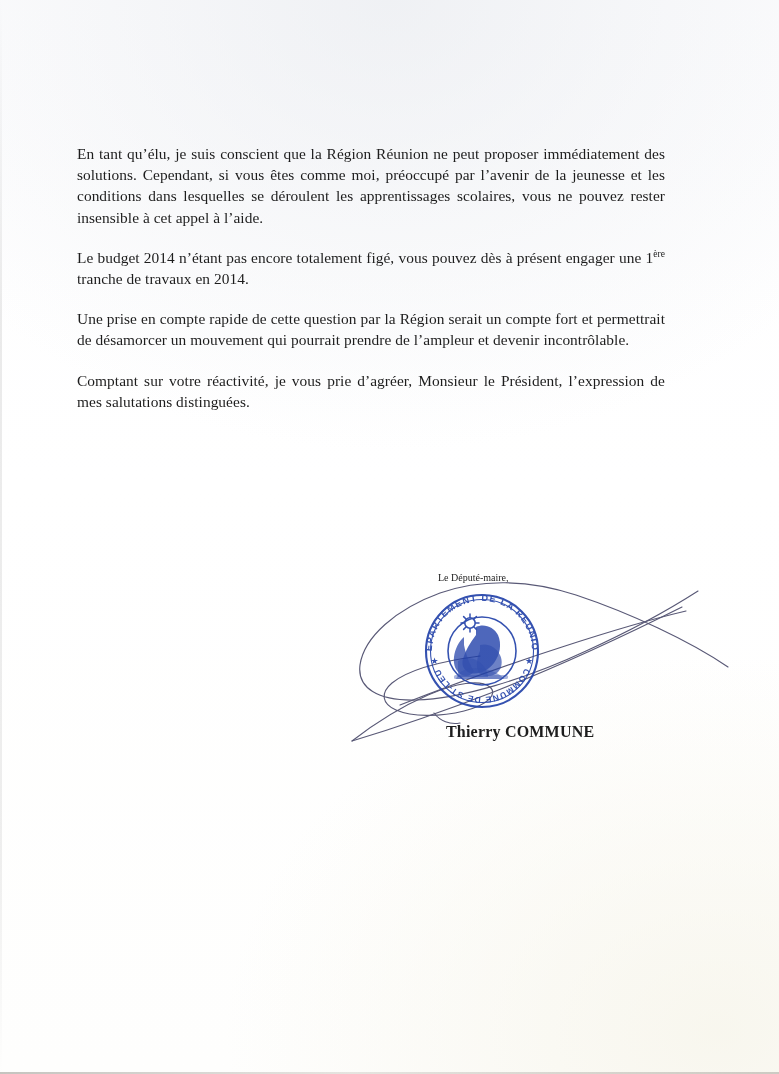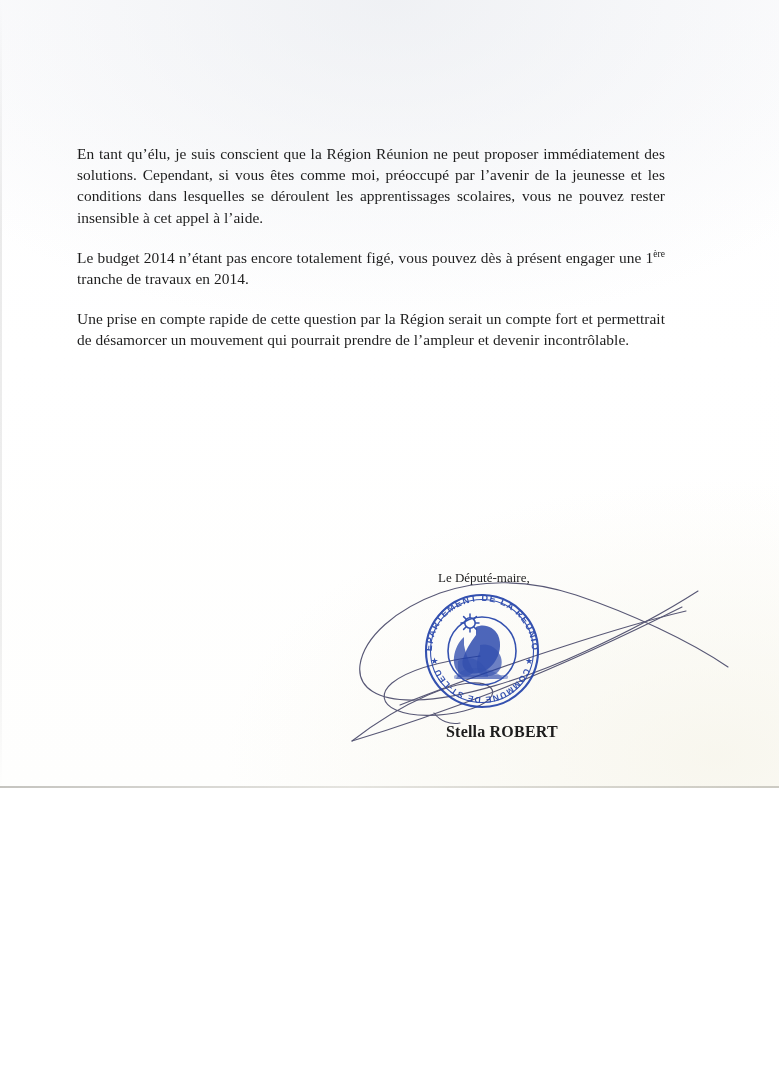--- a/index.html
+++ b/index.html
@@ -4,21 +4,21 @@
 <title>Lettre</title>
 <style>
   html, body {
     margin: 0;
     padding: 0;
     background: #ffffff;
   }
   .page {
     position: relative;
     width: 779px;
-    height: 788px;
+    height: 1074px;
     background: #a16207;
     overflow: hidden;
     font-family: "Liberation Serif", "DejaVu Serif", serif;
     color: #1d1d1d;
   }
   
   .scan-tint {
     position: absolute;
     inset: 0;
     background:
@@ -69,21 +69,21 @@
     position: absolute;
     left: 330px;
     top: 555px;
     width: 400px;
     height: 215px;
   }
   .sig-title {
     position: absolute;
     left: 108px;
     top: 13px;
-    font-size: 13px;
+    font-size: 10px;
     line-height: 20px;
     white-space: nowrap;
   }
   .sig-name {
     position: absolute;
     left: 116px;
     top: 168px;
     font-size: 16px;
     font-weight: bold;
     letter-spacing: 0.2px;
@@ -111,20 +111,21 @@
 <div class="page">
 
   <div class="scan-tint"></div>
   <div class="scan-edge-left"></div>
   <div class="scan-edge-bottom"></div>
 
   <div class="body-text">
     <p class="para">En tant qu’élu, je suis conscient que la Région Réunion ne peut proposer immédiatement des solutions. Cependant, si vous êtes comme moi, préoccupé par l’avenir de la jeunesse et les conditions dans lesquelles se déroulent les apprentissages scolaires, vous ne pouvez rester insensible à cet appel à l’aide.</p>
     <p class="para">Le budget 2014 n’étant pas encore totalement figé, vous pouvez dès à présent engager une 1<sup>ère</sup> tranche de travaux en 2014.</p>
     <p class="para">Une prise en compte rapide de cette question par la Région serait un compte fort et permettrait de désamorcer un mouvement qui pourrait prendre de l’ampleur et devenir incontrôlable.</p>
+    <p class="para">Comptant sur votre réactivité, je vous prie d’agréer, Monsieur le Président, l’expression de mes salutations distinguées.</p>
   </div>
 
   <div class="sig-zone">
 
     <div class="sig-title">Le Député-maire,</div>
 
     <svg class="sig-ink" viewBox="0 0 400 215">
       <g fill="none" stroke="#4b4b6b" stroke-width="1.15" stroke-linecap="round" opacity="0.92">
 
         <path d="M 398 112 C 360 86, 300 58, 246 40 C 198 24, 150 24, 110 38
@@ -186,16 +187,16 @@
                    C 74 90, 66 90, 61 86 C 58 82, 58 72, 62 64 Z" opacity="0.72"></path>
           <path d="M40 74 C 46 70, 54 70, 60 74 C 66 78, 70 84, 70 90
                    L 40 90 Z" opacity="0.6"></path>
           <path d="M44 84 C 52 80, 64 80, 74 84 C 80 86, 84 89, 86 92
                    L 38 92 C 39 89, 41 86, 44 84 Z" opacity="0.5"></path>
           <rect x="36" y="88" width="54" height="4" rx="1.6" opacity="0.42"></rect>
         </g>
       </g>
     </svg>
 
-    <div class="sig-name">Stella ROBERT</div>
+    <div class="sig-name">Thierry COMMUNE</div>
   </div>
 
 </div>
 
 </body></html>

